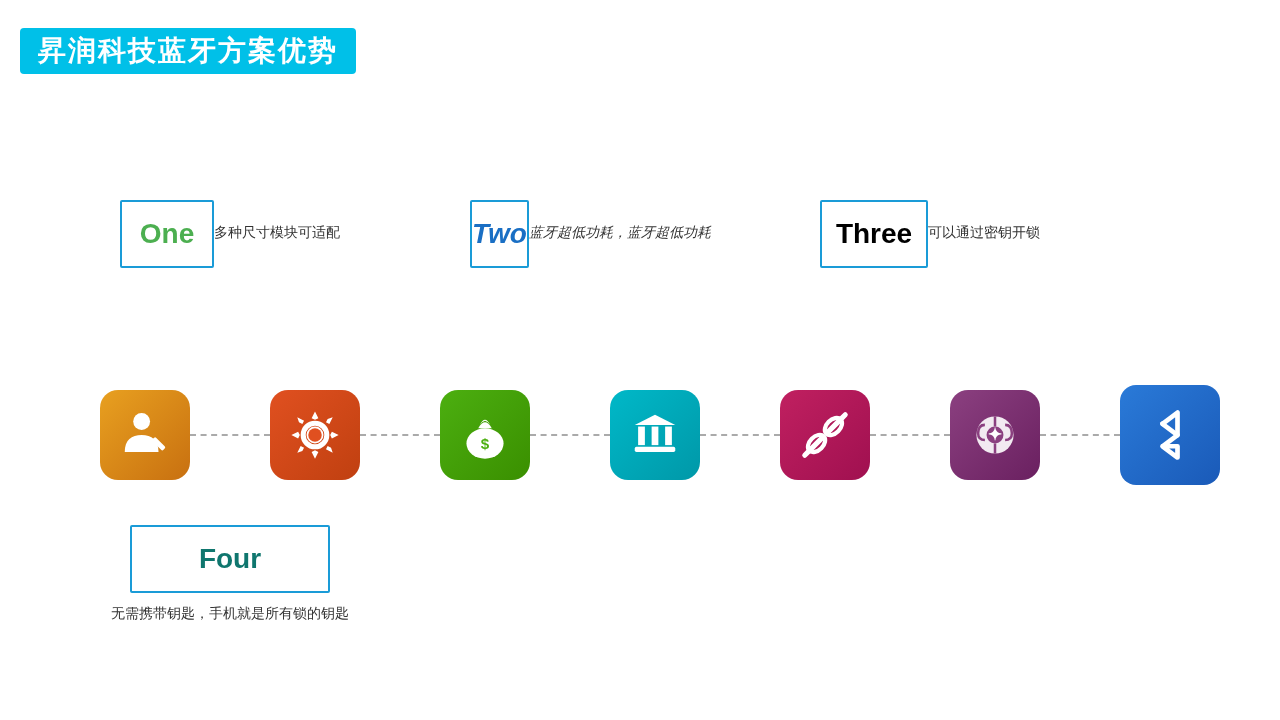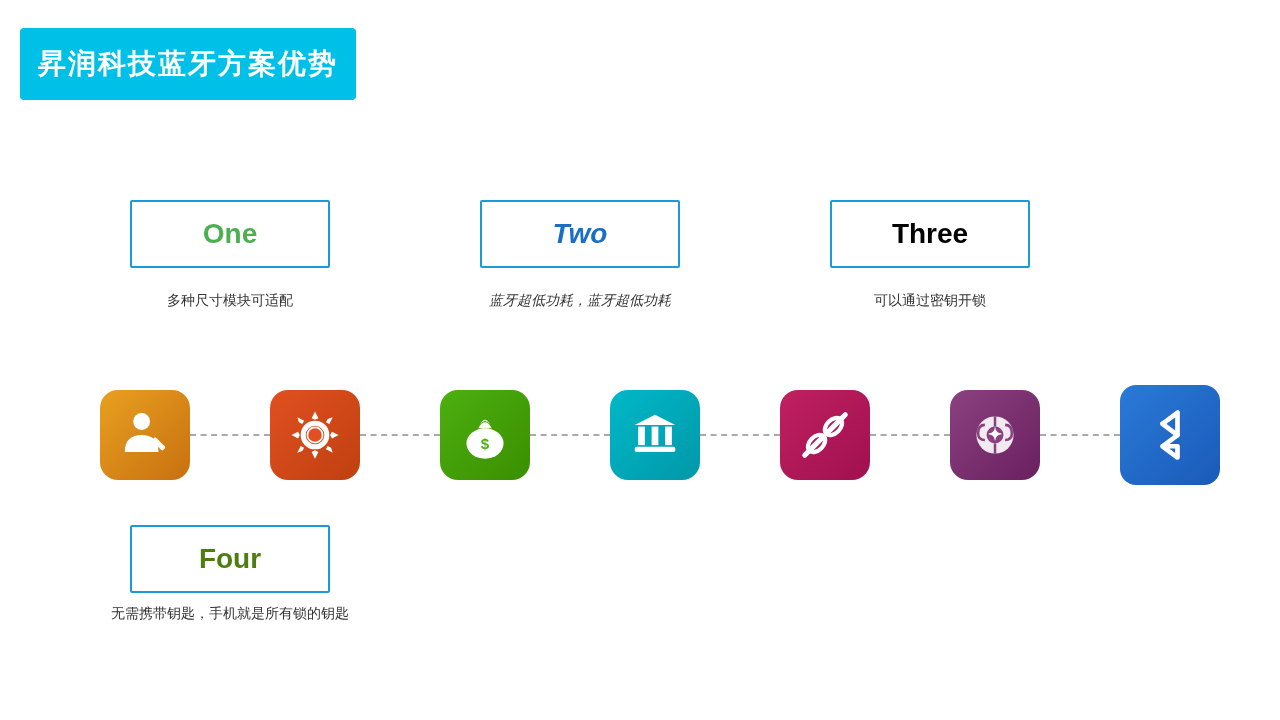--- a/index.html
+++ b/index.html
@@ -11,21 +11,21 @@
       overflow: hidden;
       position: relative;
     }
 
     
     .title-bar {
       position: absolute;
       top: 28px;
       left: 20px;
       background: #00c0e8;
-      padding: 17px 18px;
+      padding: 4px 18px;
       border-radius: 4px;
     }
     .title-bar span {
       color: #ffffff;
       font-size: 28px;
       font-weight: bold;
       letter-spacing: 2px;
     }
 
     
@@ -35,22 +35,22 @@
       left: 120px;
       right: 80px;
       display: flex;
       justify-content: flex-start;
       gap: 0;
       align-items: flex-start;
     }
 
     .box-item {
       display: flex;
-      flex-direction: column;
-      align-items: center;
+      flex-direction: row;
+      align-items: flex-start;
       width: 220px;
     }
 
     .box-item:nth-child(2) {
       margin-left: 130px;
       font-style: italic;
     }
     .box-item:nth-child(3) {
       margin-left: 130px;
     }
@@ -275,18 +275,18 @@
     <svg viewBox="0 0 64 64" xmlns="http://www.w3.org/2000/svg">
       <path d="M24 20 L40 8 L40 32 L24 44 L40 44 L40 56 L24 44" stroke="white" stroke-width="5" fill="none" stroke-linejoin="round" stroke-linecap="round"></path>
       <line x1="24" y1="20" x2="40" y2="32" stroke="white" stroke-width="5" stroke-linecap="round"></line>
     </svg>
   </div>
 </div>
 
 <div class="boxes-bottom">
   <div class="box-bottom-item box-four">
     <div class="label-box label-box-four">
-      <span style="color: #4d7c0f;">Four</span>
+      <span style="color: #0f766e;">Four</span>
     </div>
     <div class="sub-text-bottom">无需携带钥匙，手机就是所有锁的钥匙</div>
   </div>
 
 </div>
 
 </body></html>

